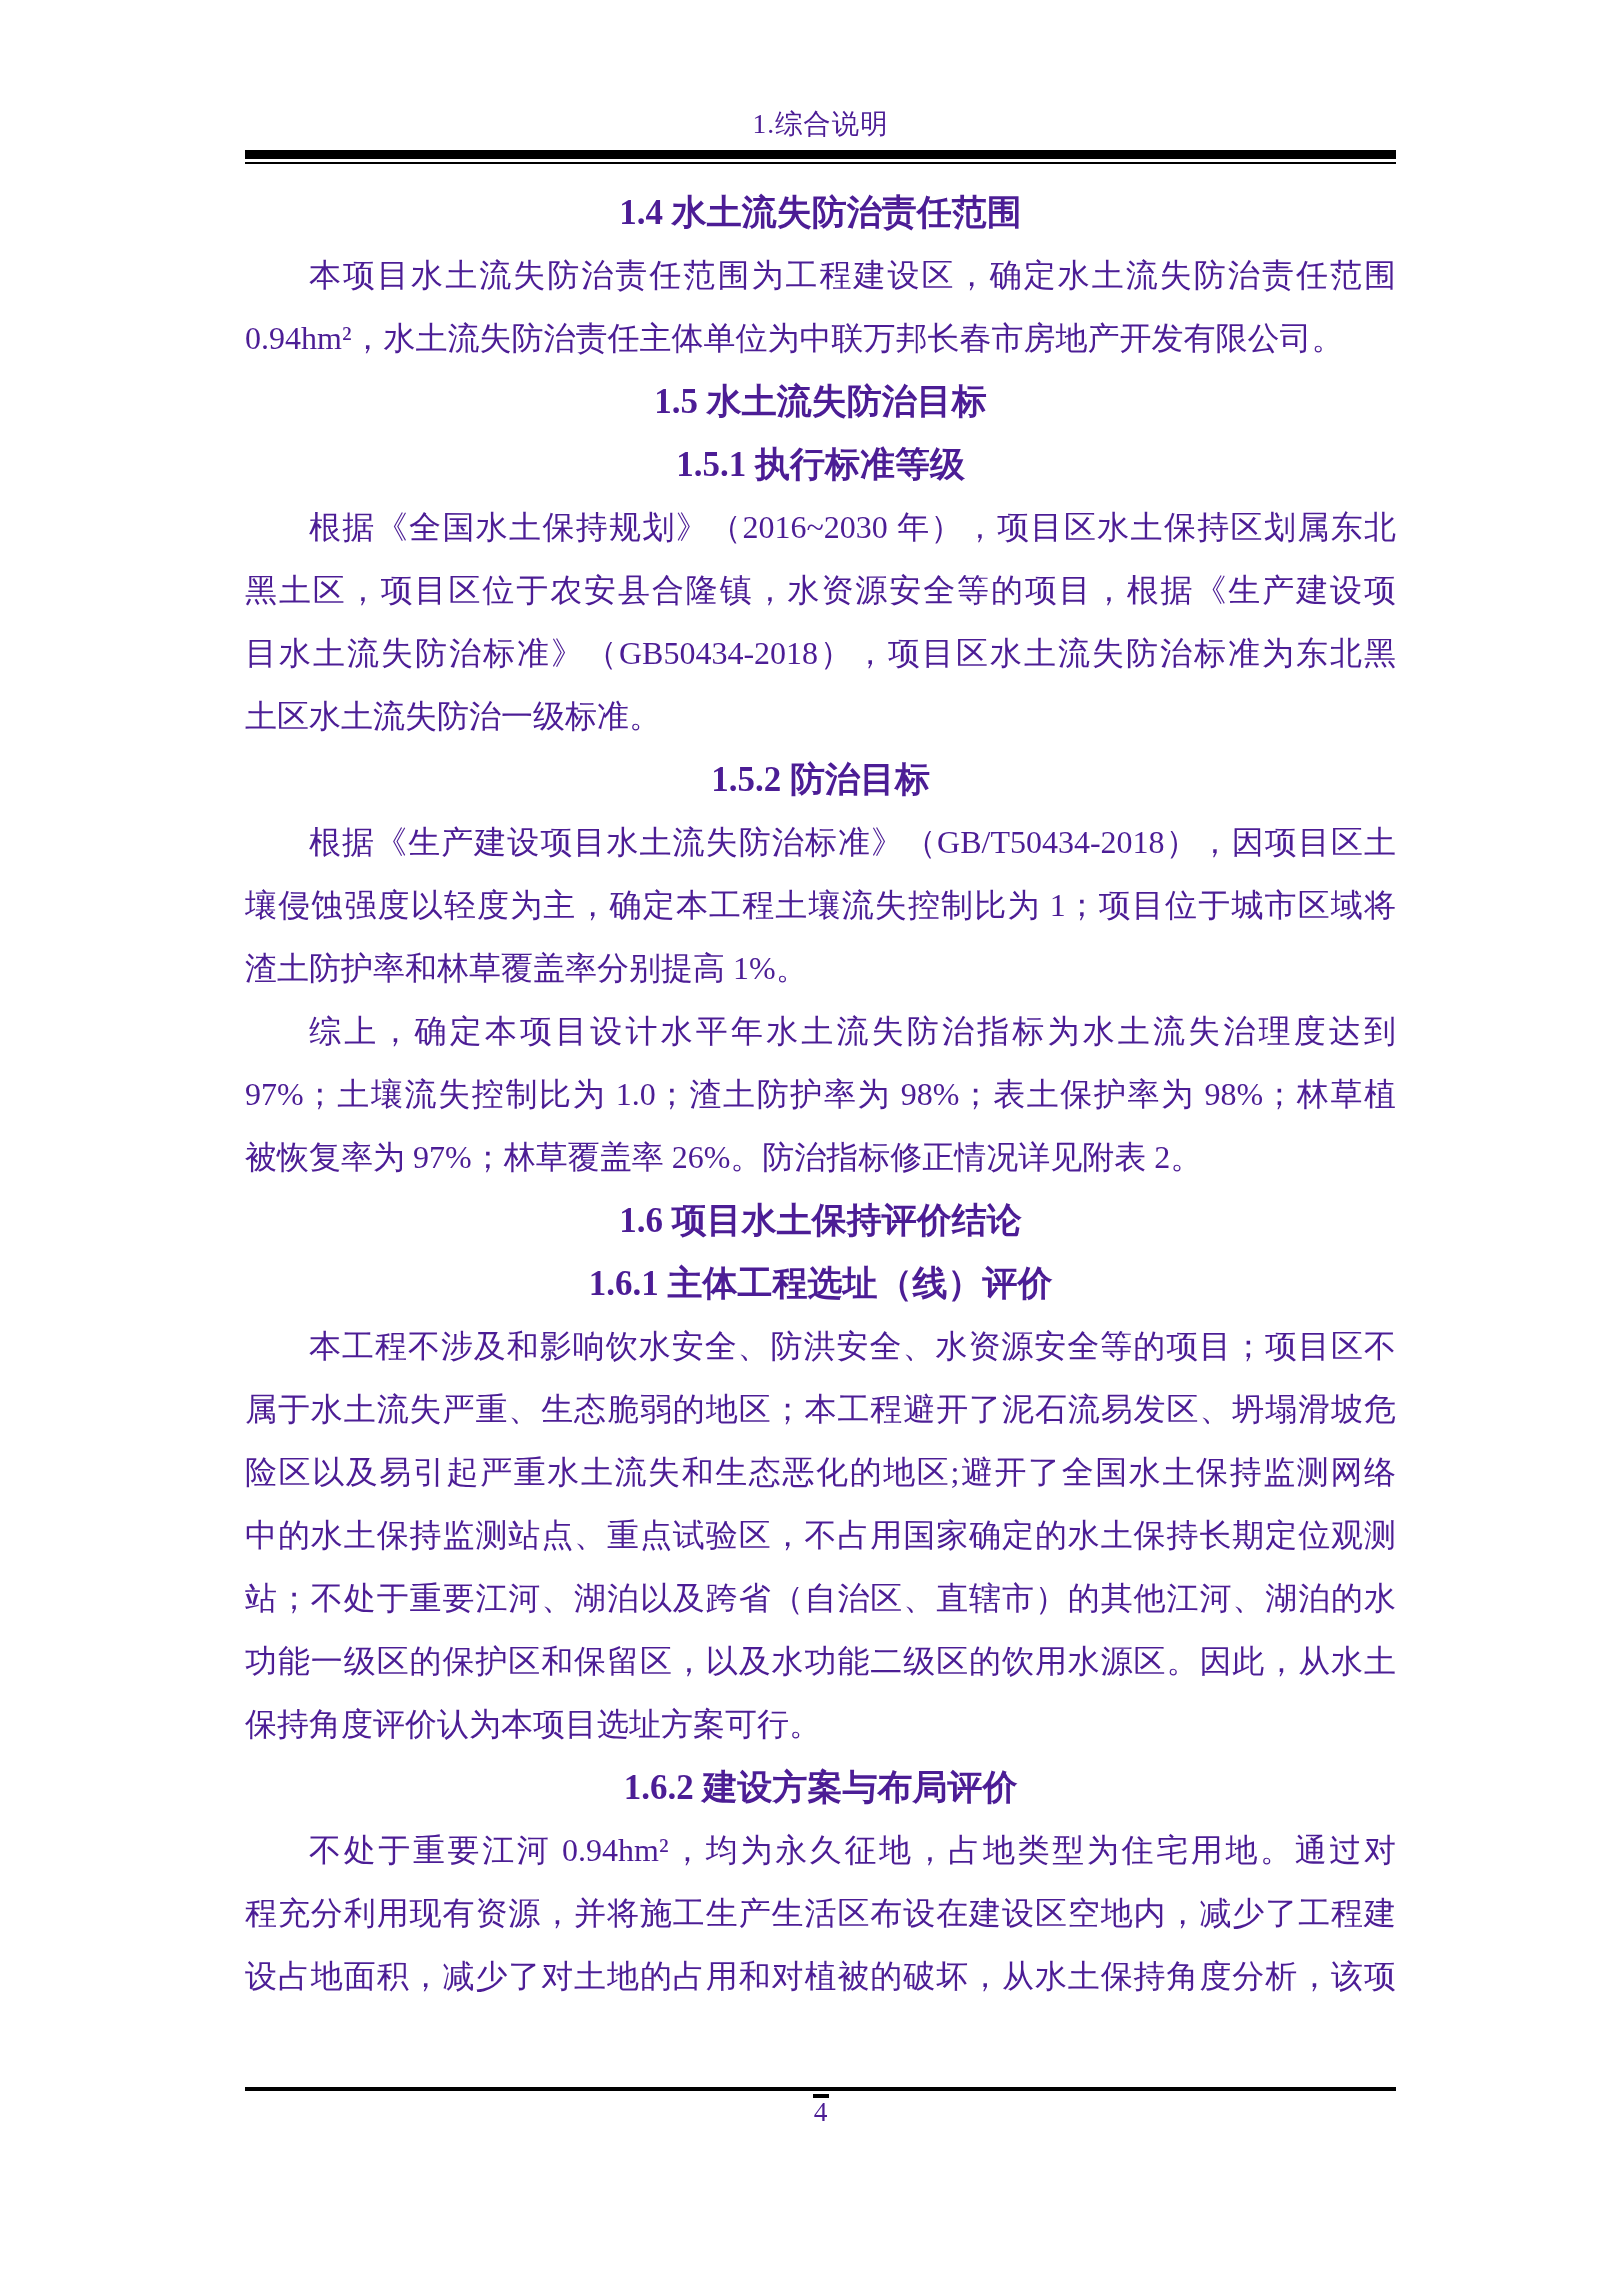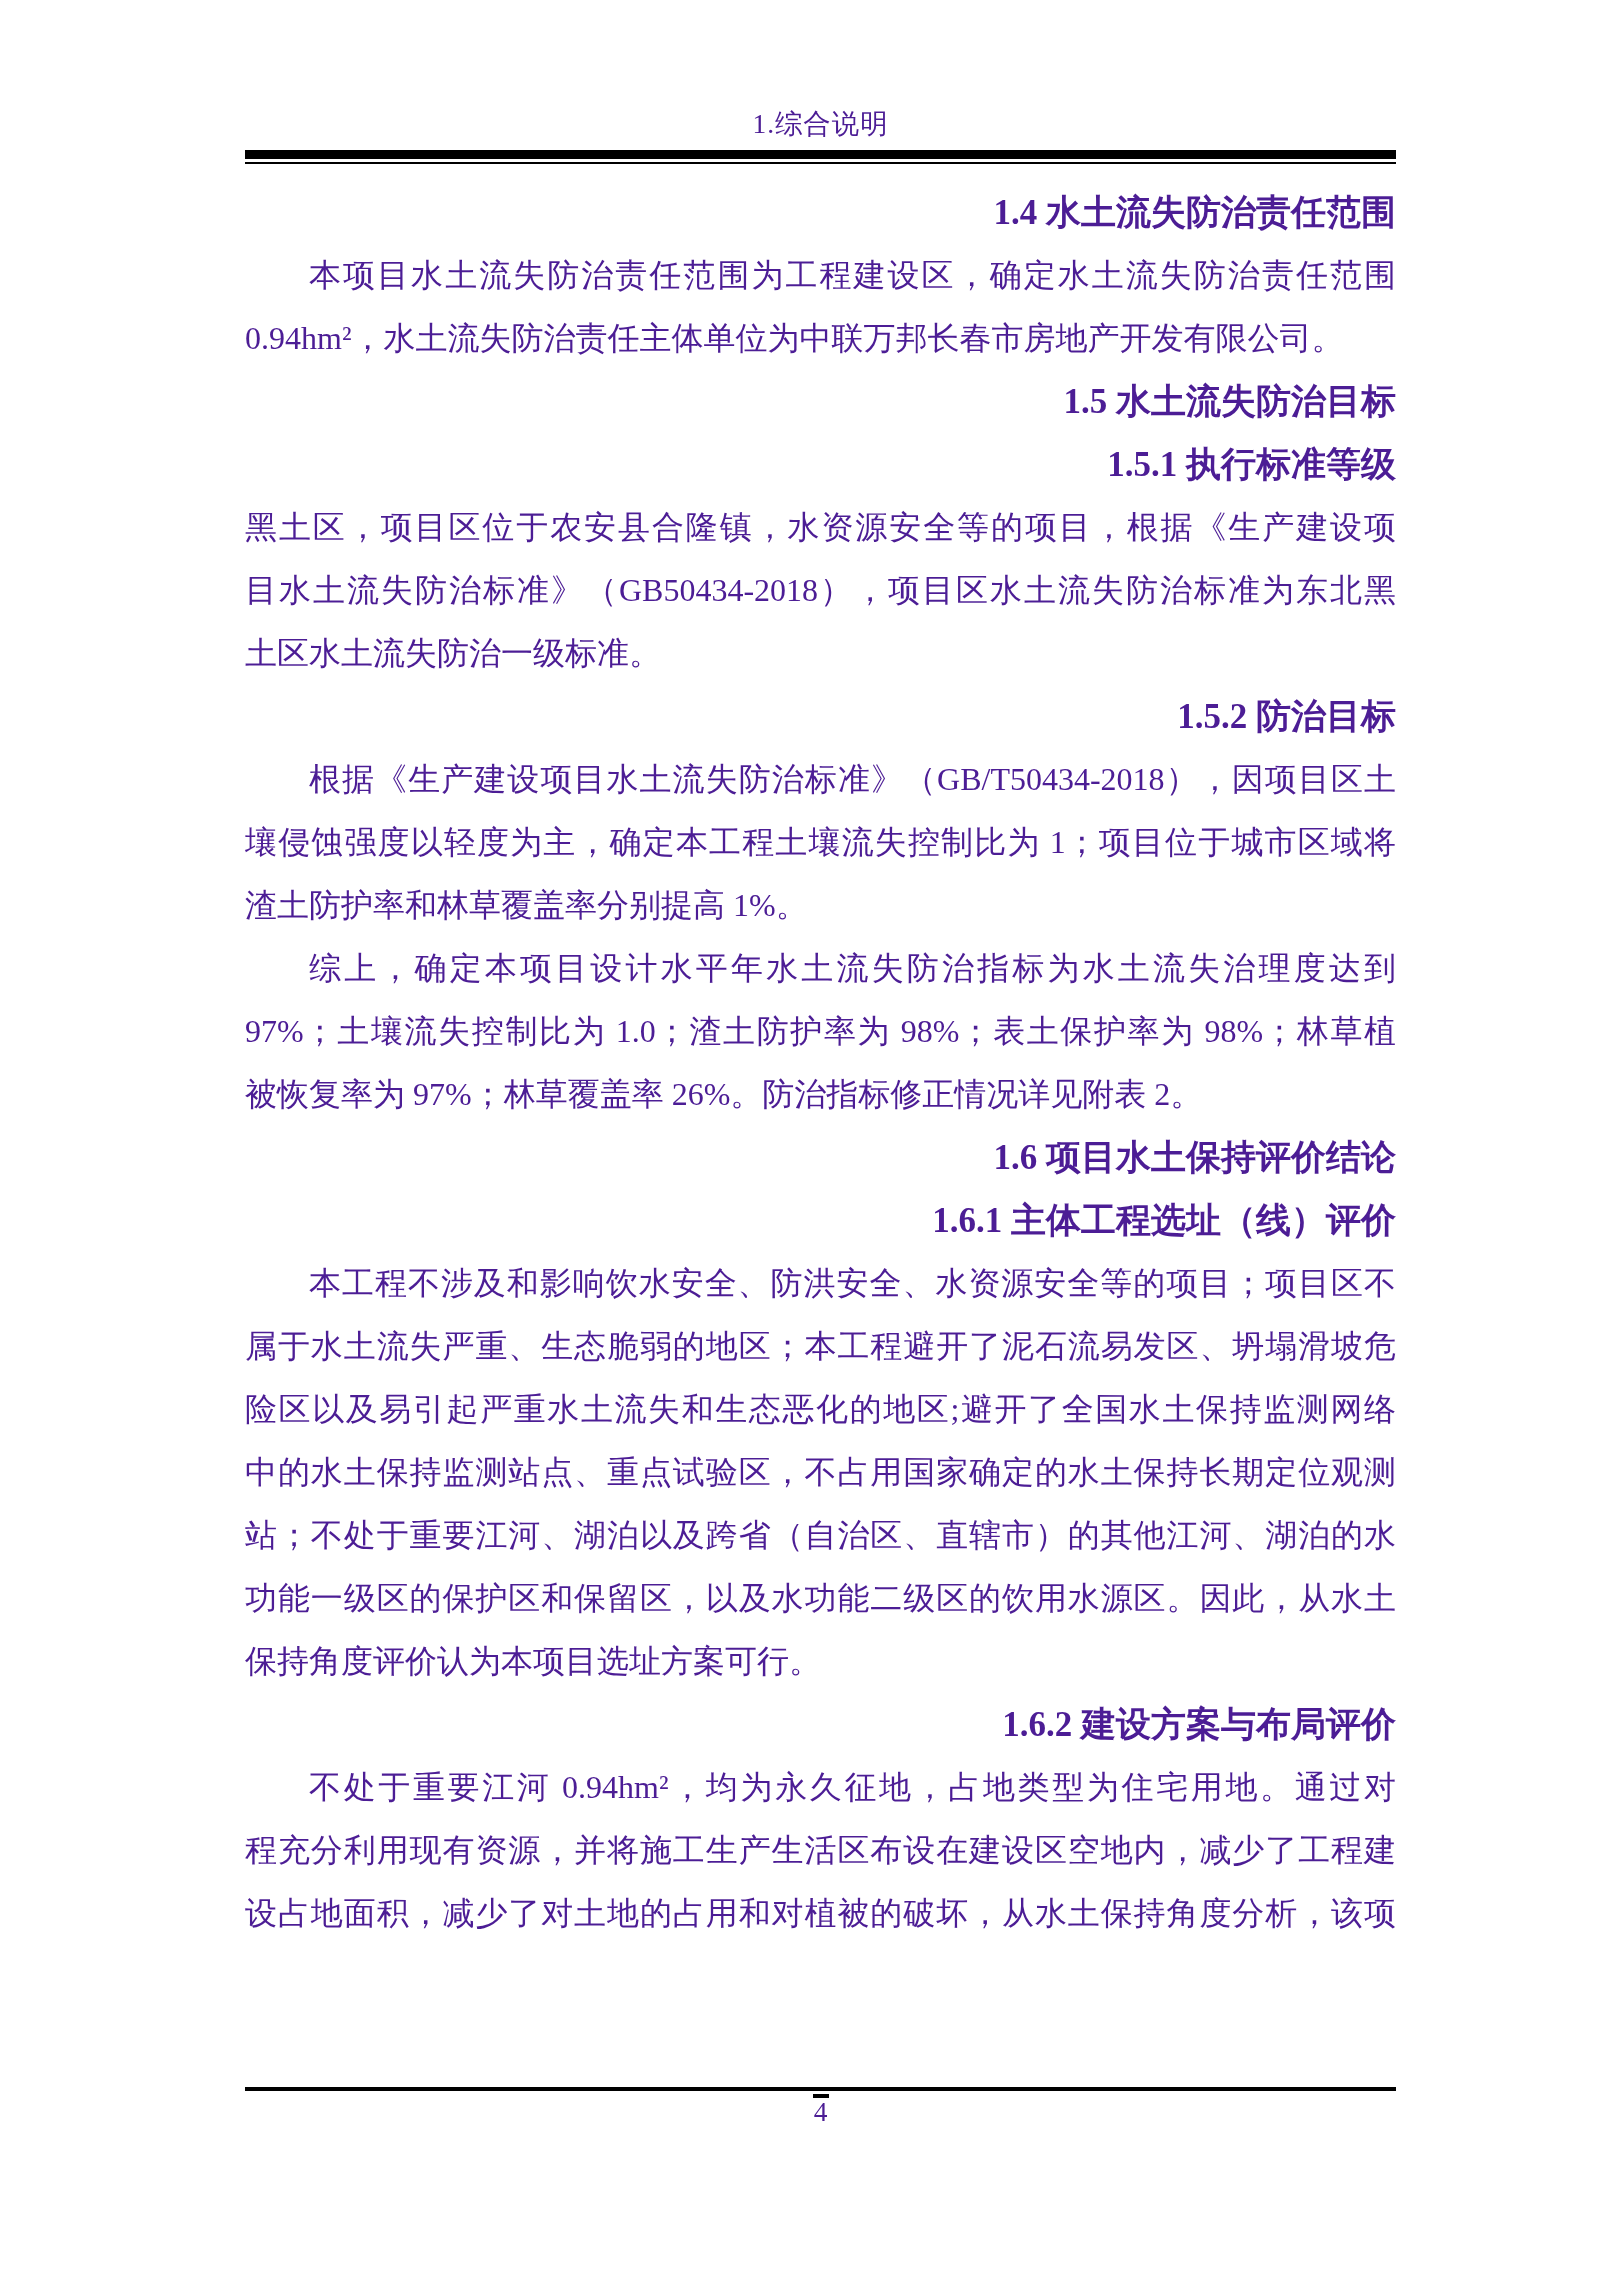--- a/index.html
+++ b/index.html
@@ -23,21 +23,21 @@
     height:2.9px; box-sizing:content-box;
     border-top:9.8px solid #000;
     border-bottom:2.9px solid #000;
   }
   
   .page-body {
     position:absolute; top:181px; left:245px; width:1151px;
     font-size:32px; line-height:63px;
   }
   .heading {
-    font-weight:bold; font-size:35px; text-align:right;
+    font-weight:bold; font-size:35px; text-align:center;
     line-height:63px;
   }
   .para { margin:0; }
   .line {
     text-align:justify;
     text-align-last:justify;
     height:63px;
   }
   .line.first { text-indent:2em; }
   .line.last  { text-align-last:left; }
@@ -64,20 +64,21 @@
 
   <div class="page-body">
       <div class="heading h2">1.4 水土流失防治责任范围</div>
       <div class="para">
         <div class="line first">本项目水土流失防治责任范围为工程建设区，确定水土流失防治责任范围</div>
         <div class="line last">0.94hm²，水土流失防治责任主体单位为中联万邦长春市房地产开发有限公司。</div>
       </div>
       <div class="heading h2">1.5 水土流失防治目标</div>
       <div class="heading h3">1.5.1 执行标准等级</div>
       <div class="para">
+        <div class="line first">根据《全国水土保持规划》（2016~2030 年），项目区水土保持区划属东北</div>
         <div class="line">黑土区，项目区位于农安县合隆镇，水资源安全等的项目，根据《生产建设项</div>
         <div class="line">目水土流失防治标准》（GB50434-2018），项目区水土流失防治标准为东北黑</div>
         <div class="line last">土区水土流失防治一级标准。</div>
       </div>
       <div class="heading h3">1.5.2 防治目标</div>
       <div class="para">
         <div class="line first">根据《生产建设项目水土流失防治标准》（GB/T50434-2018），因项目区土</div>
         <div class="line">壤侵蚀强度以轻度为主，确定本工程土壤流失控制比为 1；项目位于城市区域将</div>
         <div class="line last">渣土防护率和林草覆盖率分别提高 1%。</div>
       </div>

